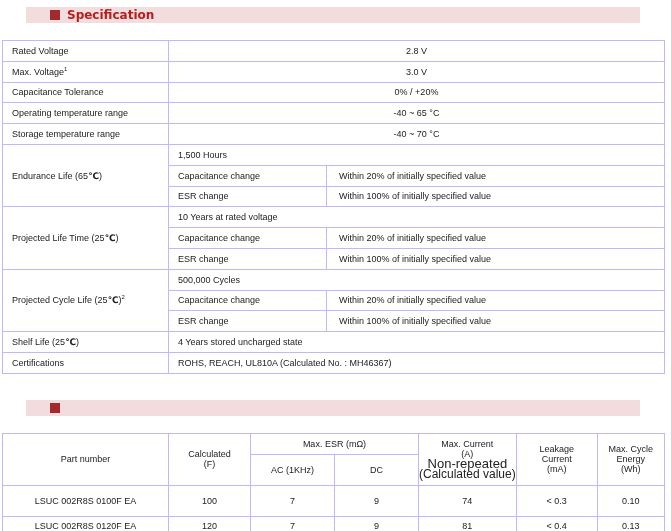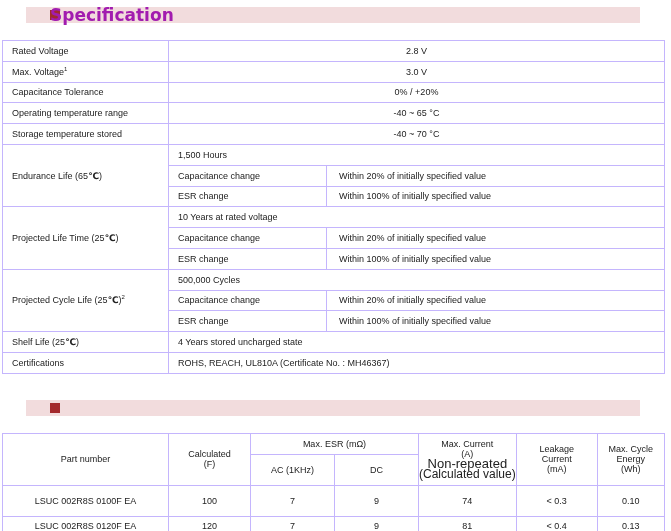--- a/index.html
+++ b/index.html
@@ -9,23 +9,23 @@
   }
   .section-bar {
     position: absolute; left: 26px; width: 614px; height: 16px;
     background: #f2dcdd;
   }
   .section-bar .sq {
     position: absolute; left: 24px; top: 3px; width: 10px; height: 10px;
     background: #a3292c;
   }
   .section-bar .title {
-    position: absolute; left: 24px; top: 0px; line-height: 16px;
-    font-family: "DejaVu Sans", sans-serif; font-weight: bold; font-size: 17px;
-    color: #a21caf;
+    position: absolute; left: 41px; top: 0px; line-height: 16px;
+    font-family: "DejaVu Sans", sans-serif; font-weight: bold; font-size: 12px;
+    color: #b91c1c;
   }
   table { border-collapse: collapse; position: absolute; font-size: 9px; }
   td {
     border: 1px solid #c4b5fd; padding: 0 0 0 9px; height: 19.6px;
     vertical-align: middle; white-space: nowrap;
   }
   td.c { text-align: center; padding: 0; }
   sup { font-size: 6px; vertical-align: super; line-height: 0; }
   .deg { font-weight: bold; font-family: "DejaVu Sans", sans-serif; font-size: 9px; }
   #spec { left: 2px; top: 40px; width: 663px; }
@@ -58,21 +58,21 @@
   </tr>
   <tr>
     <td>Capacitance Tolerance</td>
     <td class="c" colspan="2">0% / +20%</td>
   </tr>
   <tr>
     <td>Operating temperature range</td>
     <td class="c" colspan="2">-40 ~ 65 °C</td>
   </tr>
   <tr>
-    <td>Storage temperature stored</td>
+    <td>Storage temperature range</td>
     <td class="c" colspan="2">-40 ~ 70 °C</td>
   </tr>
 
   <tr>
     <td rowspan="3"><span>Endurance  Life (65</span><span class="deg">℃</span><span>)</span></td>
     <td colspan="2">1,500 Hours</td>
   </tr>
   <tr>
     <td>Capacitance change</td>
     <td style="padding-left:12px">Within 20% of initially specified value</td>
@@ -107,21 +107,21 @@
     <td>ESR change</td>
     <td style="padding-left:12px">Within 100% of initially specified value</td>
   </tr>
 
   <tr>
     <td><span>Shelf Life (25</span><span class="deg">℃</span><span>)</span></td>
     <td colspan="2">4 Years stored uncharged state</td>
   </tr>
   <tr>
     <td>Certifications</td>
-    <td colspan="2">ROHS, REACH, UL810A  (Certificate No. :  MH46367)</td>
+    <td colspan="2">ROHS, REACH, UL810A  (Calculated No. :  MH46367)</td>
   </tr>
 </tbody>
   </table>
 
 <div class="section-bar" style="top:400px;">
   <span class="sq"></span>
 </div>
 
 <table id="ratings">
   <colgroup>

